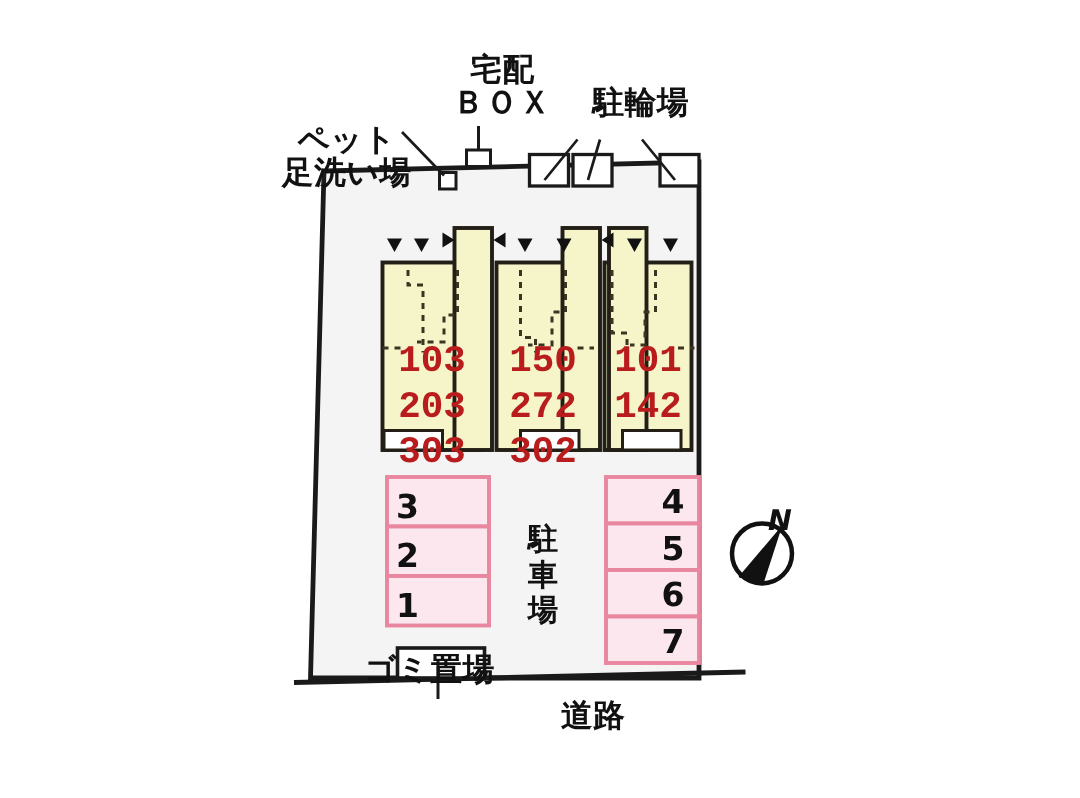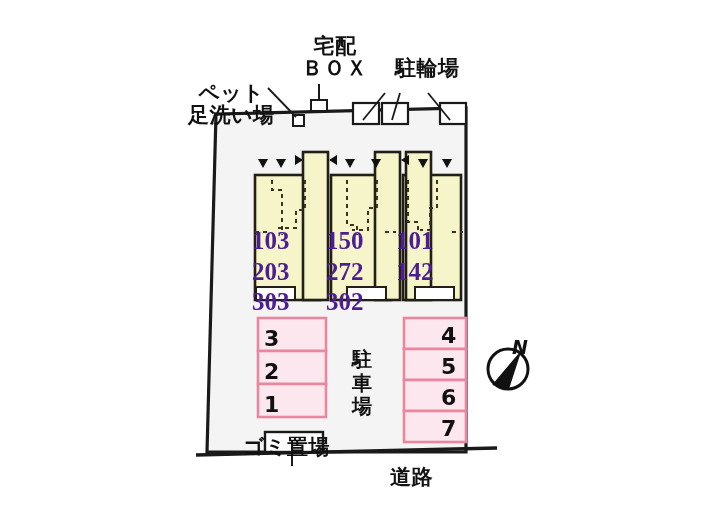--- a/index.html
+++ b/index.html
@@ -39,25 +39,26 @@
   }
   .lbl-cjk {
     font-size: 21px;
     font-weight: bold;
   }
   .callout-title {
     text-align: center;
   }
   .unit-col {
     position: absolute;
+    text-align: center;
     font-size: 25px;
     font-weight: bold;
-    color: #4c1d95;
+    color: #b91c1c;
     line-height: 1.22;
-    font-family: Liberation Serif, serif;
+    font-family: Liberation Mono, monospace;
   }
   .pk-num {
     position: absolute;
     font-size: 22px;
     font-weight: bold;
     color: #111111;
     font-family: "DejaVu Sans", "Liberation Sans", sans-serif;
   }
   .vert-lbl {
     position: absolute;
@@ -203,19 +204,19 @@
   <div class="vert-lbl" style="left:350px; top:348px; width:24px;">
     <span>駐</span>
     <span>車</span>
     <span>場</span>
   </div>
 
   <div class="lbl lbl-cjk" style="left:243px; top:438px;font-family:Liberation Mono, monospace;">
     <div>ゴミ置場</div>
   </div>
 
-  <div class="lbl lbl-cjk" style="left:374px; top:466px;margin-left:16px;">
+  <div class="lbl lbl-cjk" style="left:374px; top:466px;">
     <div>道路</div>
   </div>
 
   <div class="lbl" style="left:512px; top:338px; font-size:19px; font-style:italic;">N</div>
 
 </div>
 
 </body></html>

